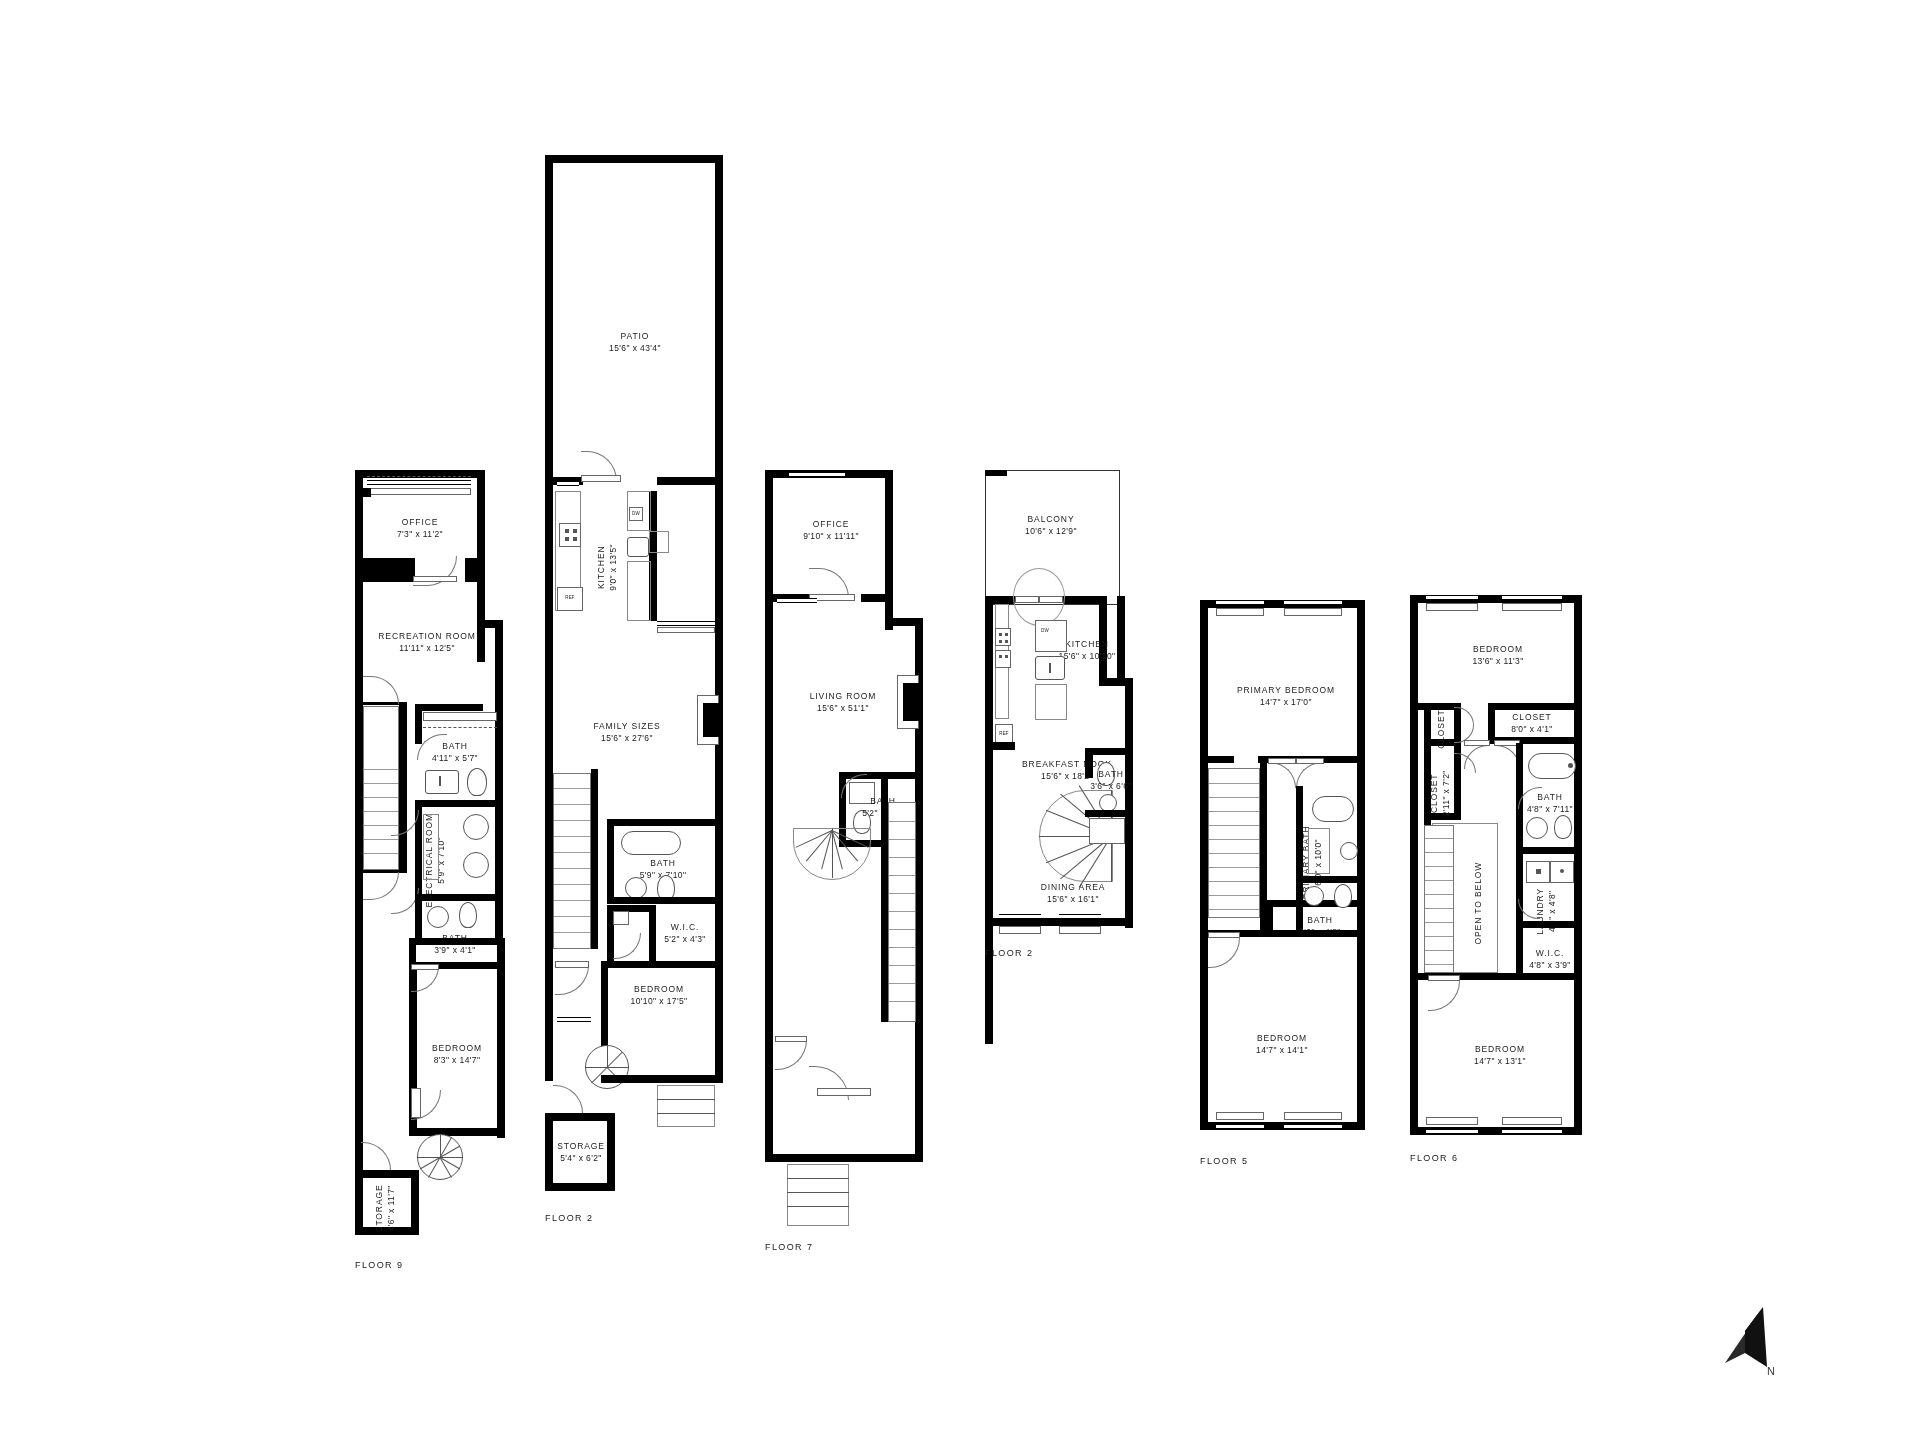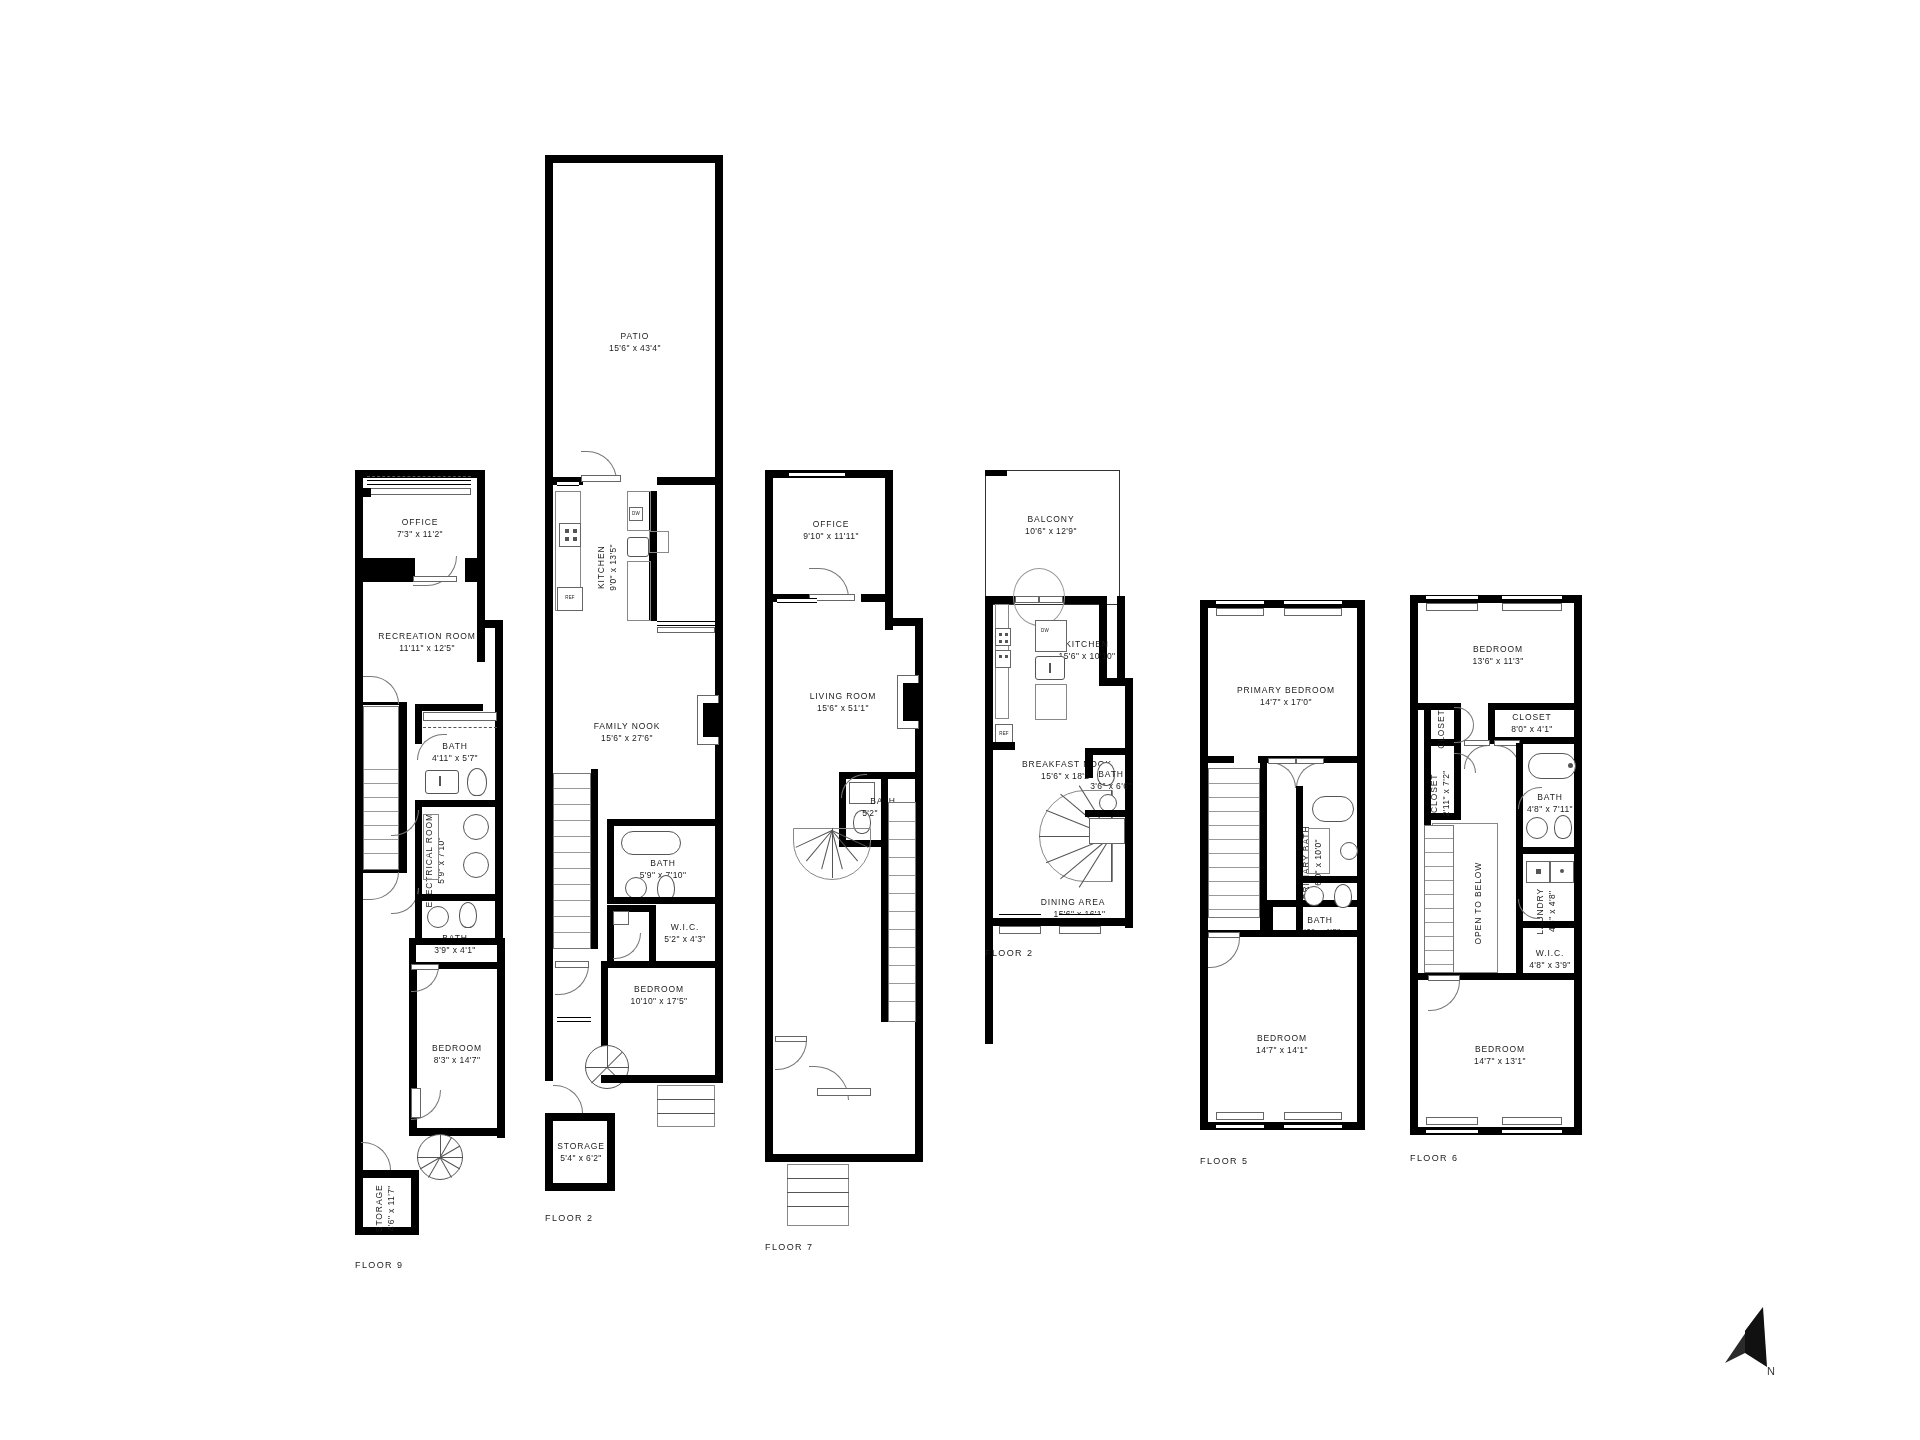--- a/index.html
+++ b/index.html
@@ -233,21 +233,21 @@
       <span class="d">9'0" x 13'5"</span>
     </div>
 
     <div class="win" style="left:112px; top:466px; width:58px; height:5px;"></div>
     <div class="ln2" style="left:112px; top:472px; width:58px; height:6px;"></div>
 
     <div class="wall" style="left:0;   top:496px; width:8px;  height:380px;"></div>
     <div class="wall" style="left:170px;top:496px; width:8px;  height:170px;"></div>
     <div class="win" style="left:12px; top:326px; width:22px; height:5px;"></div>
     <div class="lbl" style="left:82px; top:565px;">
-      <span>FAMILY NOOK</span>
+      <span>FAMILY SIZES</span>
       <span class="d">15'6" x 27'6"</span>
     </div>
 
     <div class="ln2" style="left:152px; top:540px; width:22px; height:50px;"></div>
     <div class="wall" style="left:158px; top:548px; width:20px; height:34px;"></div>
 
     <div class="wall" style="left:46px; top:614px; width:7px;  height:180px;"></div>
     <div class="stair" style="left:8px; top:618px; width:38px; height:176px;">
       <i style="top:14px"></i>
         <i style="top:30px"></i>
@@ -463,21 +463,21 @@
     <div class="wall" style="left:100px;top:278px; width:48px; height:7px;"></div>
     <div class="toilet" style="left:112px; top:292px; width:18px; height:24px;"></div>
     <div class="lbl" style="left:126px; top:298px;">
       <span>BATH</span>
       <span class="d">3'6" x 6'6"</span>
     </div>
     <div class="circ" style="left:114px; top:324px; width:18px; height:18px;"></div>
     <div class="wall" style="left:100px;top:340px; width:48px; height:7px;"></div>
     <div class="ln2" style="left:104px; top:348px; width:36px; height:26px;"></div>
 
-    <div class="lbl" style="left:88px; top:426px;text-align:right;">
+    <div class="lbl" style="left:88px; top:411px;">
       <span>DINING AREA</span>
       <span class="d">15'6" x 16'1"</span>
     </div>
     <div class="wall" style="left:0;   top:448px; width:148px;height:8px;"></div>
     <div class="win" style="left:14px; top:444px; width:42px; height:5px;"></div>
     <div class="win" style="left:74px; top:444px; width:42px; height:5px;"></div>
     <div class="ln2" style="left:14px; top:456px; width:42px; height:8px;"></div>
     <div class="ln2" style="left:74px; top:456px; width:42px; height:8px;"></div>
 
     <div class="floortag" style="left:0; top:478px;">FLOOR 2</div>

